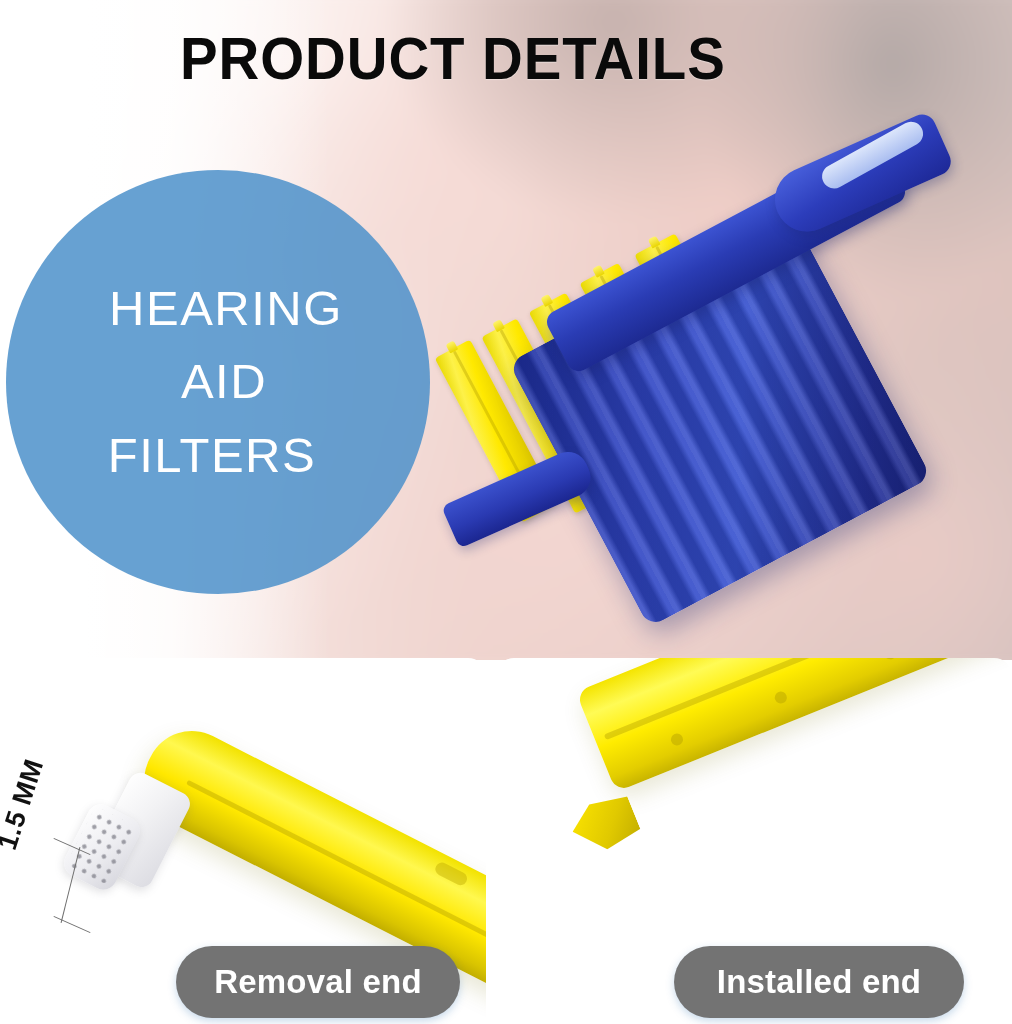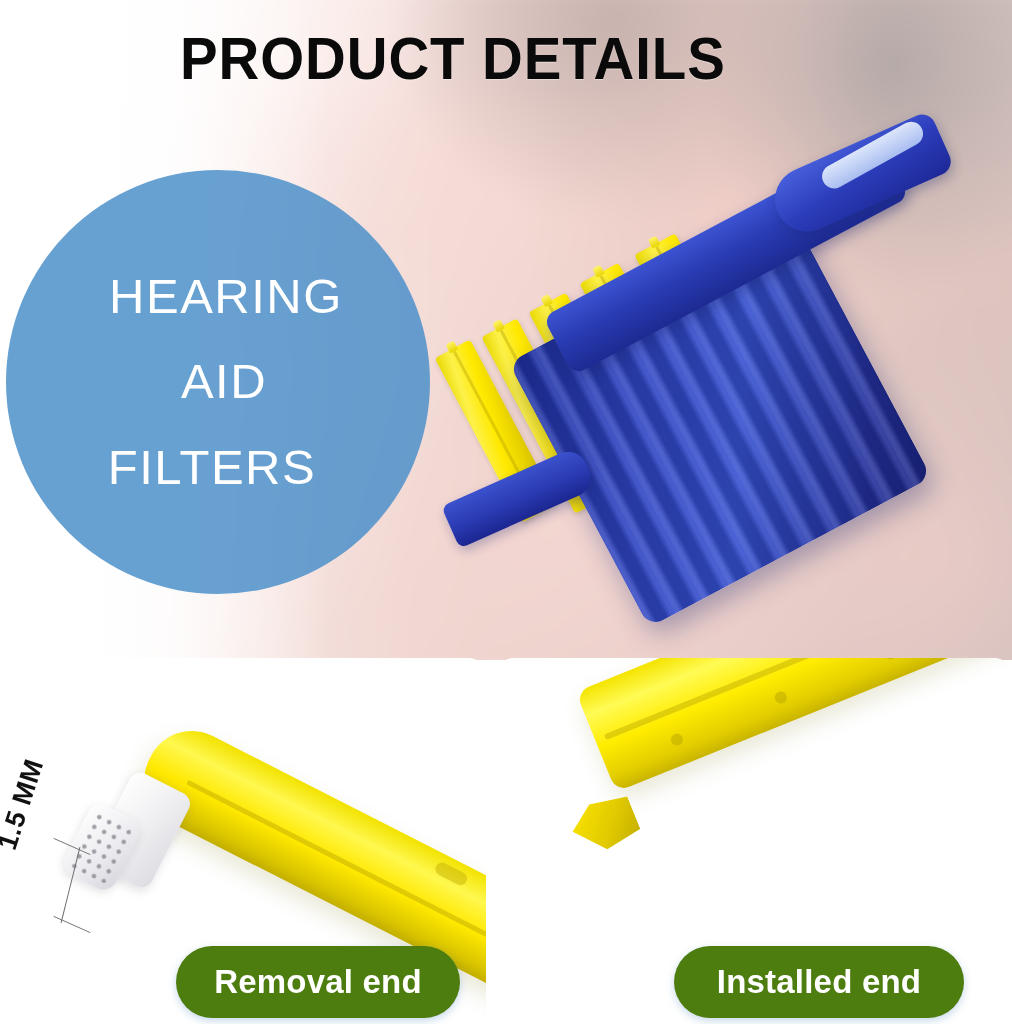--- a/index.html
+++ b/index.html
@@ -72,21 +72,21 @@
   .badge-circle {
     position: absolute;
     left: 6px; top: 170px;
     width: 424px; height: 424px;
     border-radius: 50%;
     background: rgba(78,146,203,0.86);
     display: flex;
     flex-direction: column;
     align-items: center;
     justify-content: center;
-    gap: 16px;
+    gap: 4px;
   }
   .badge-line {
     color: #ffffff;
     font-size: 49px;
     font-weight: 400;
     letter-spacing: 1.5px;
     line-height: 1.42;
     text-align: center;
     font-family: "Liberation Sans", sans-serif;
   }
@@ -309,21 +309,21 @@
     background: linear-gradient(130deg, #ffe800 0%, #e0c900 60%, #c0ab00 100%);
     clip-path: polygon(0% 42%, 40% 8%, 100% 20%, 100% 82%, 40% 94%);
     box-shadow: 0 3px 8px rgba(120,110,0,0.2);
   }
 
   
   .pill {
     position: absolute;
     height: 72px;
     border-radius: 36px;
-    background: #4d7c0f;
+    background: #737373;
     display: flex;
     align-items: center;
     justify-content: center;
     box-shadow: 0 3px 9px rgba(40,110,175,0.26);
   }
   .pill span {
     color: #ffffff;
     font-size: 33px;
     font-weight: 700;
     letter-spacing: 0.2px;

